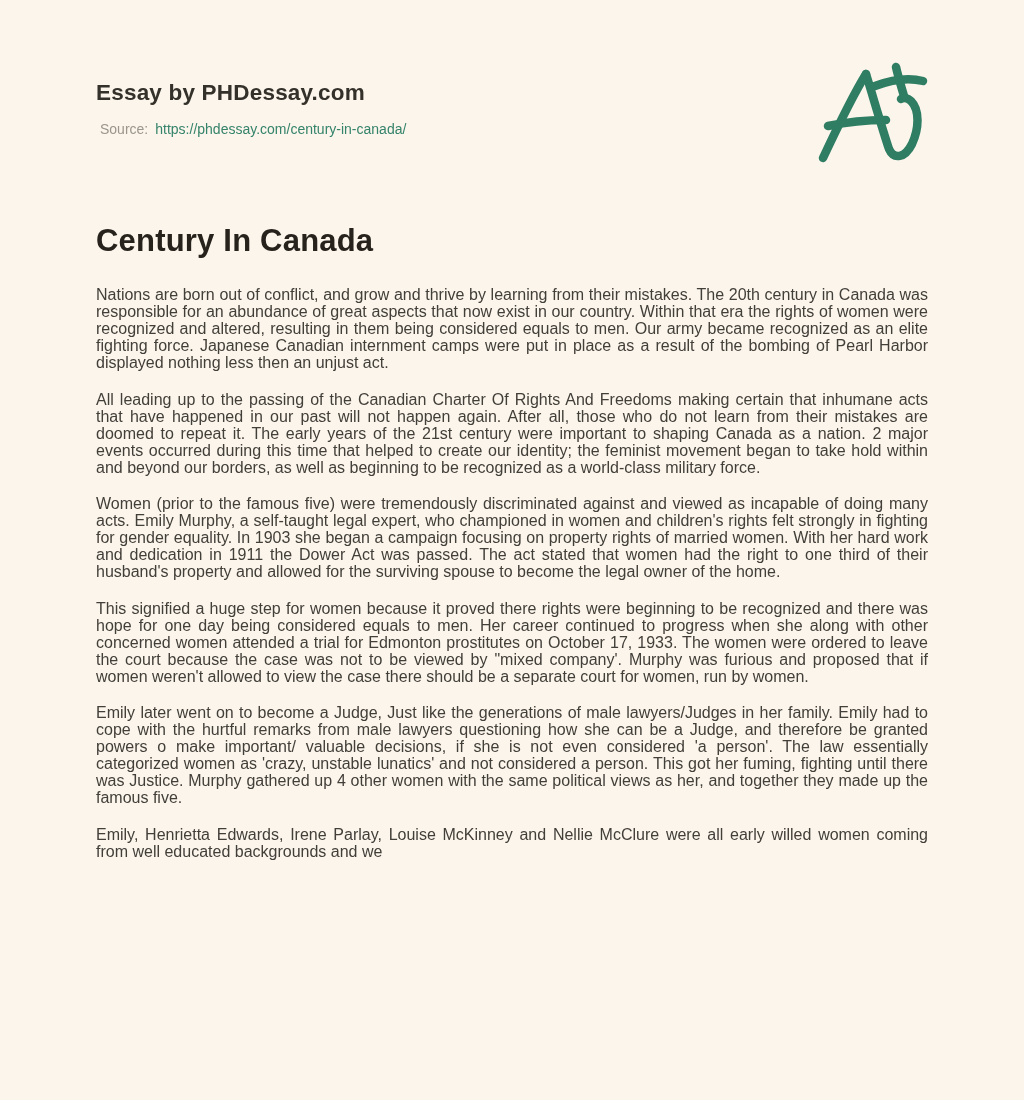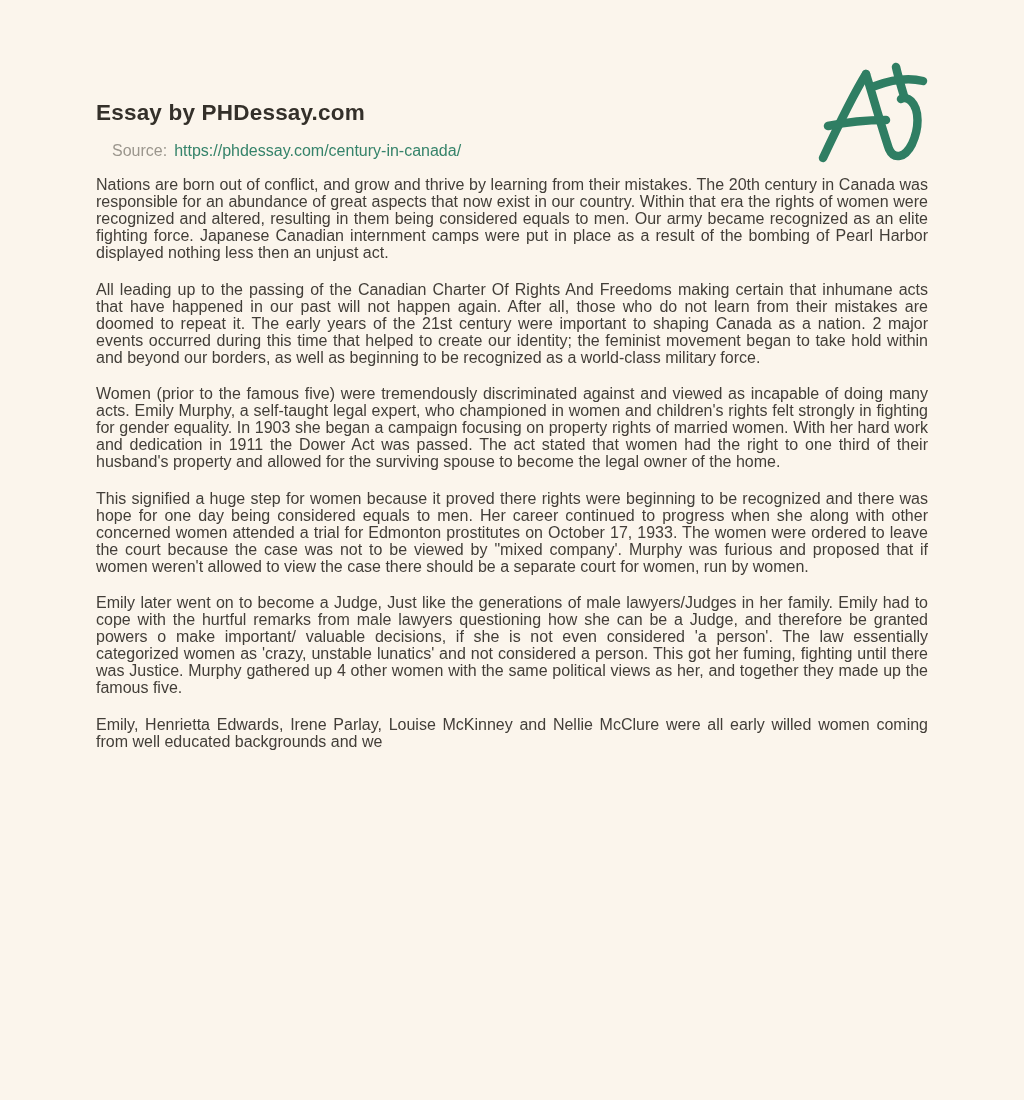--- a/index.html
+++ b/index.html
@@ -8,34 +8,34 @@
     background: #fbf5ec;
     font-family: "Liberation Sans", sans-serif;
   }
   .page {
     position: relative;
     width: 1024px;
     height: 1100px;
     margin: 0 auto;
     background: #fbf5ec;
     overflow: hidden;
-    padding: 100px 96px 0 96px;
+    padding: 80px 96px 0 96px;
     border-radius: 24px;
   }
   
   .brand-title {
     margin: 0 0 15px 0;
     font-size: 22.5px;
     font-weight: bold;
     color: #34302a;
     letter-spacing: 0.2px;
   }
   .source-line {
-    margin: 16px;
-    font-size: 16px;
+    margin: 4px;
+    font-size: 14px;
     color: #9b968d;
   }
   .source-line .src-label { margin-right: 7px; }
   .source-line a {
     color: #35836a;
     text-decoration: none;
     cursor: pointer;
   }
   .logo {
     position: absolute;
@@ -84,20 +84,21 @@
 
           <path d="M63 32 C 79 26, 95 23, 111 27"></path>
 
           <path d="M84 13 C 86 22, 89 32, 92 42"></path>
         </g>
       </svg>
     </div>
   </header>
 
   <main>
+    <h2 class="essay-title">Century In Canada</h2>
 
     <p class="para">Nations are born out of conflict, and grow and thrive by learning from their mistakes. The 20th century in Canada was responsible for an abundance of great aspects that now exist in our country. Within that era the rights of women were recognized and altered, resulting in them being considered equals to men. Our army became recognized as an elite fighting force. Japanese Canadian internment camps were put in place as a result of the bombing of Pearl Harbor displayed nothing less then an unjust act.</p>
     <p class="para">All leading up to the passing of the Canadian Charter Of Rights And Freedoms making certain that inhumane acts that have happened in our past will not happen again. After all, those who do not learn from their mistakes are doomed to repeat it. The early years of the 21st century were important to shaping Canada as a nation. 2 major events occurred during this time that helped to create our identity; the feminist movement began to take hold within and beyond our borders, as well as beginning to be recognized as a world-class military force.</p>
     <p class="para">Women (prior to the famous five) were tremendously discriminated against and viewed as incapable of doing many acts. Emily Murphy, a self-taught legal expert, who championed in women and children's rights felt strongly in fighting for gender equality. In 1903 she began a campaign focusing on property rights of married women. With her hard work and dedication in 1911 the Dower Act was passed. The act stated that women had the right to one third of their husband's property and allowed for the surviving spouse to become the legal owner of the home.</p>
     <p class="para">This signified a huge step for women because it proved there rights were beginning to be recognized and there was hope for one day being considered equals to men. Her career continued to progress when she along with other concerned women attended a trial for Edmonton prostitutes on October 17, 1933. The women were ordered to leave the court because the case was not to be viewed by "mixed company'. Murphy was furious and proposed that if women weren't allowed to view the case there should be a separate court for women, run by women.</p>
     <p class="para">Emily later went on to become a Judge, Just like the generations of male lawyers/Judges in her family. Emily had to cope with the hurtful remarks from male lawyers questioning how she can be a Judge, and therefore be granted powers o make important/ valuable decisions, if she is not even considered 'a person'. The law essentially categorized women as 'crazy, unstable lunatics' and not considered a person. This got her fuming, fighting until there was Justice. Murphy gathered up 4 other women with the same political views as her, and together they made up the famous five.</p>
     <p class="para">Emily, Henrietta Edwards, Irene Parlay, Louise McKinney and Nellie McClure were all early willed women coming from well educated backgrounds and we</p>
   </main>
 
 </div>

